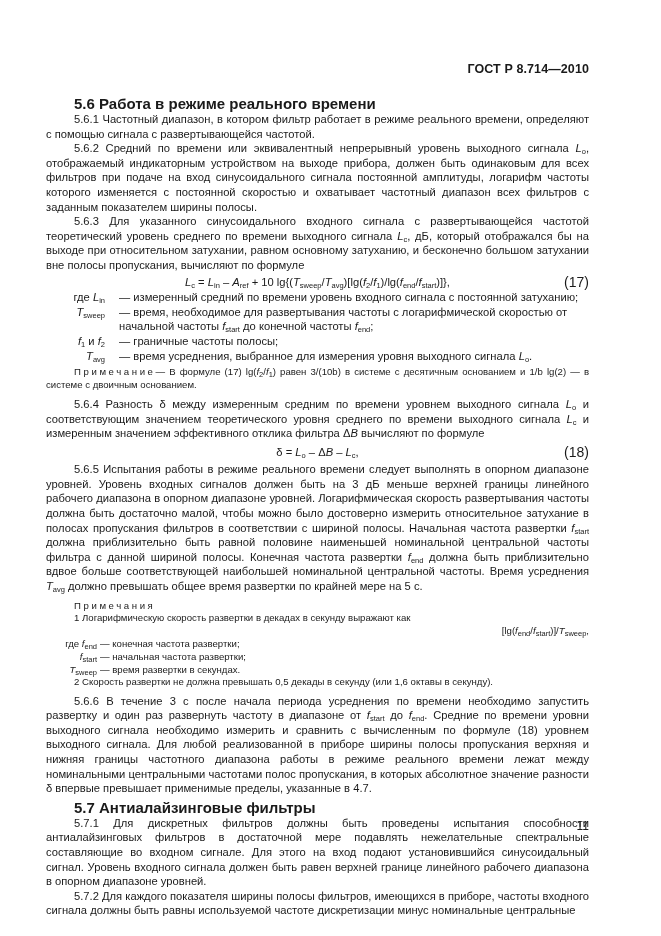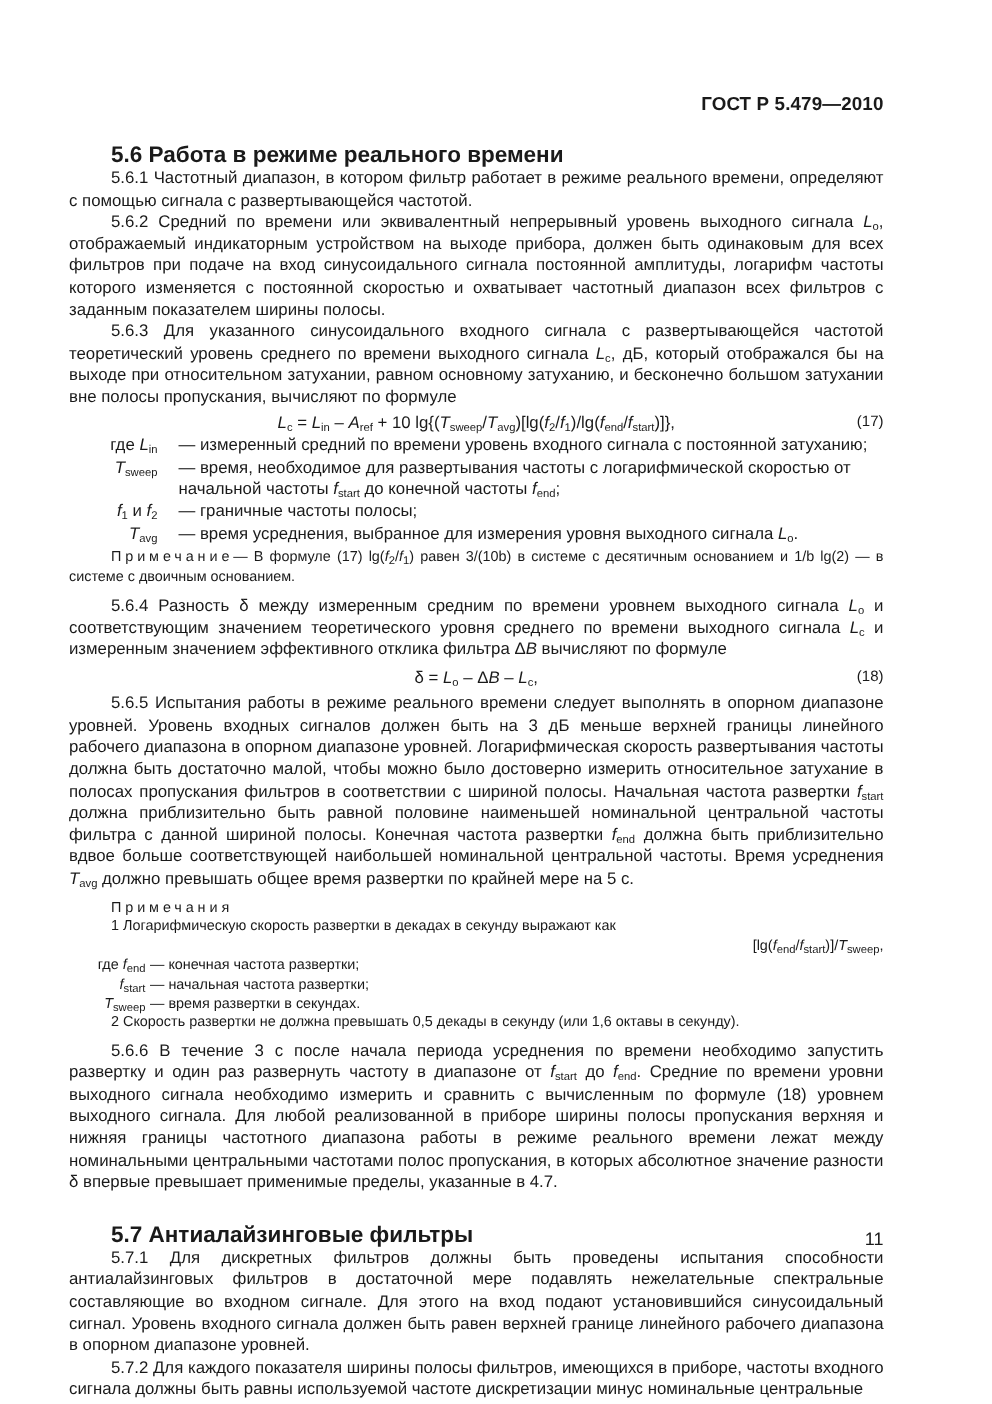--- a/index.html
+++ b/index.html
@@ -4,39 +4,39 @@
 <style>
   html, body { margin:0; padding:0; background:#ffffff; }
   body { width:661px; height:936px; position:relative; overflow:hidden;
          font-family:"Liberation Sans", sans-serif; color:#1a1a1a; }
   .page { position:absolute; left:46px; top:0; width:543px; }
   .hdr { position:absolute; right:0; top:62px; font-weight:bold; font-size:12.5px; letter-spacing:0.1px; }
   .body { position:absolute; left:0; top:96px; width:543px; font-size:11.2px; line-height:14.6px; }
   p { margin:0; text-align:justify; }
   .ind { text-indent:28px; }
   h2 { margin:0; font-size:15px; font-weight:bold; padding-left:28px; line-height:16px; }
-  .sec57 { margin-top:20px; }
+  .sec57 { margin-top:4px; }
   .formula { position:relative; text-align:center; margin:2px 0 1px 0; font-size:11.2px; }
-  .formula .eqno { position:absolute; right:0; top:0; font-size:10px;margin-left:44px; }
+  .formula .eqno { position:absolute; right:0; top:0; font-size:14px;margin-left:44px; }
   i { font-style:italic; }
   sub { font-size:7.5px; vertical-align:-2px; line-height:0; }
   .where { display:grid; grid-template-columns:62px 1fr; column-gap:11px; }
   .where .term { text-align:right; padding-right:3px; white-space:nowrap; }
   .note { font-size:9.6px; line-height:12.4px; }
   .spaced { letter-spacing:2.6px; }
   .nwhere { display:grid; grid-template-columns:54px 1fr; font-size:9.6px; line-height:12.6px; }
   .nwhere .term { text-align:right; padding-right:3px; white-space:nowrap; }
   .nf { text-align:right; font-size:9.6px; line-height:14px; }
   .pgnum { position:absolute; right:0; top:819px; font-size:12px; }
 </style>
 </head>
 <body>
 
 <div class="page">
-  <div class="hdr">ГОСТ Р 5.479—2010</div>
+  <div class="hdr">ГОСТ Р 8.714—2010</div>
 
   <div class="body">
     <h2>5.6  Работа в режиме реального времени</h2>
     <p class="ind">5.6.1  Частотный диапазон, в котором фильтр работает в режиме реального времени, определяют с помощью сигнала с развертывающейся частотой.</p>
     <p class="ind"><span>5.6.2 Средний по времени или эквивалентный непрерывный уровень выходного сигнала </span><i>L</i><sub>o</sub><span>, отображаемый индикаторным устройством на выходе прибора, должен быть одинаковым для всех фильтров при подаче на вход синусоидального сигнала постоянной амплитуды, логарифм частоты которого изменяется с постоянной скоростью и охватывает частотный диапазон всех фильтров с заданным показателем ширины полосы.</span></p>
     <p class="ind"><span>5.6.3  Для указанного синусоидального входного сигнала с развертывающейся частотой теоретический уровень среднего по времени выходного сигнала </span><i>L</i><sub>c</sub><span>, дБ, который отображался бы на выходе при относительном затухании, равном основному затуханию, и бесконечно большом затухании вне полосы пропускания, вычисляют по формуле</span></p>
 
     <div class="formula">
       <span><i>L</i><sub>c</sub> = <i>L</i><sub>in</sub> – <i>A</i><sub>ref</sub> + 10 lg{(<i>T</i><sub>sweep</sub>/<i>T</i><sub>avg</sub>)[lg(<i>f</i><sub>2</sub>/<i>f</i><sub>1</sub>)/lg(<i>f</i><sub>end</sub>/<i>f</i><sub>start</sub>)]},</span>
       <span class="eqno">(17)</span>

